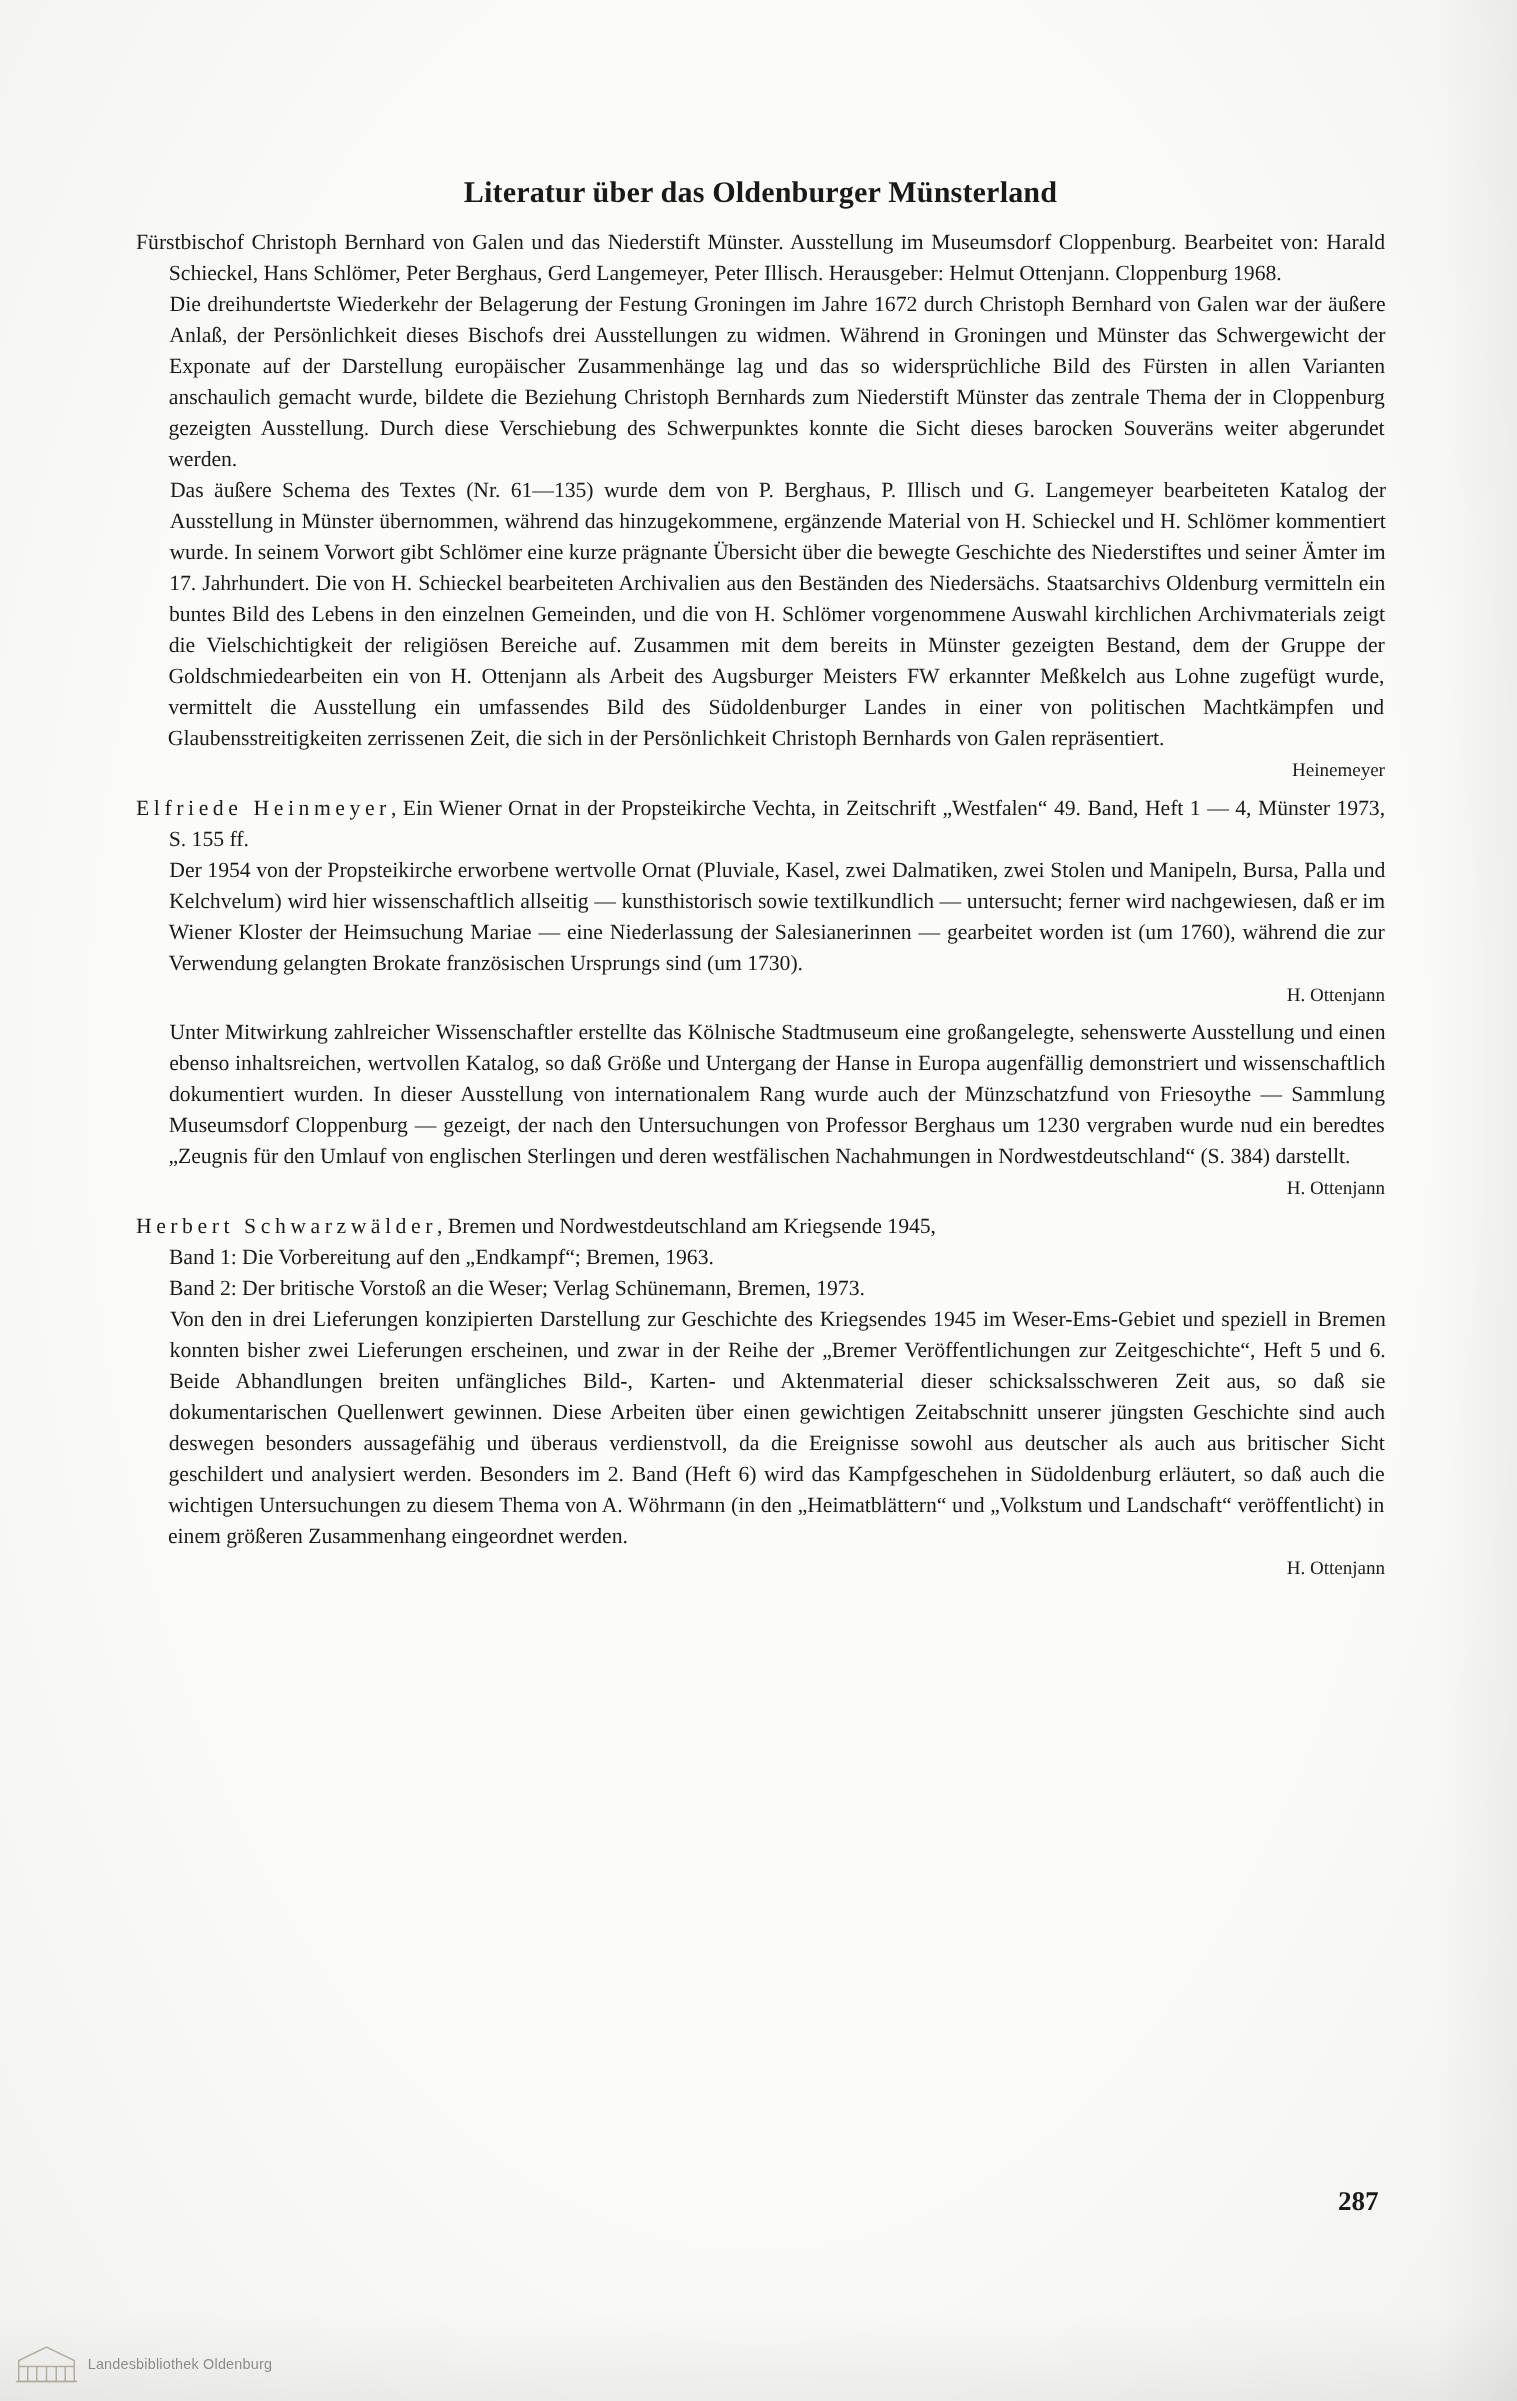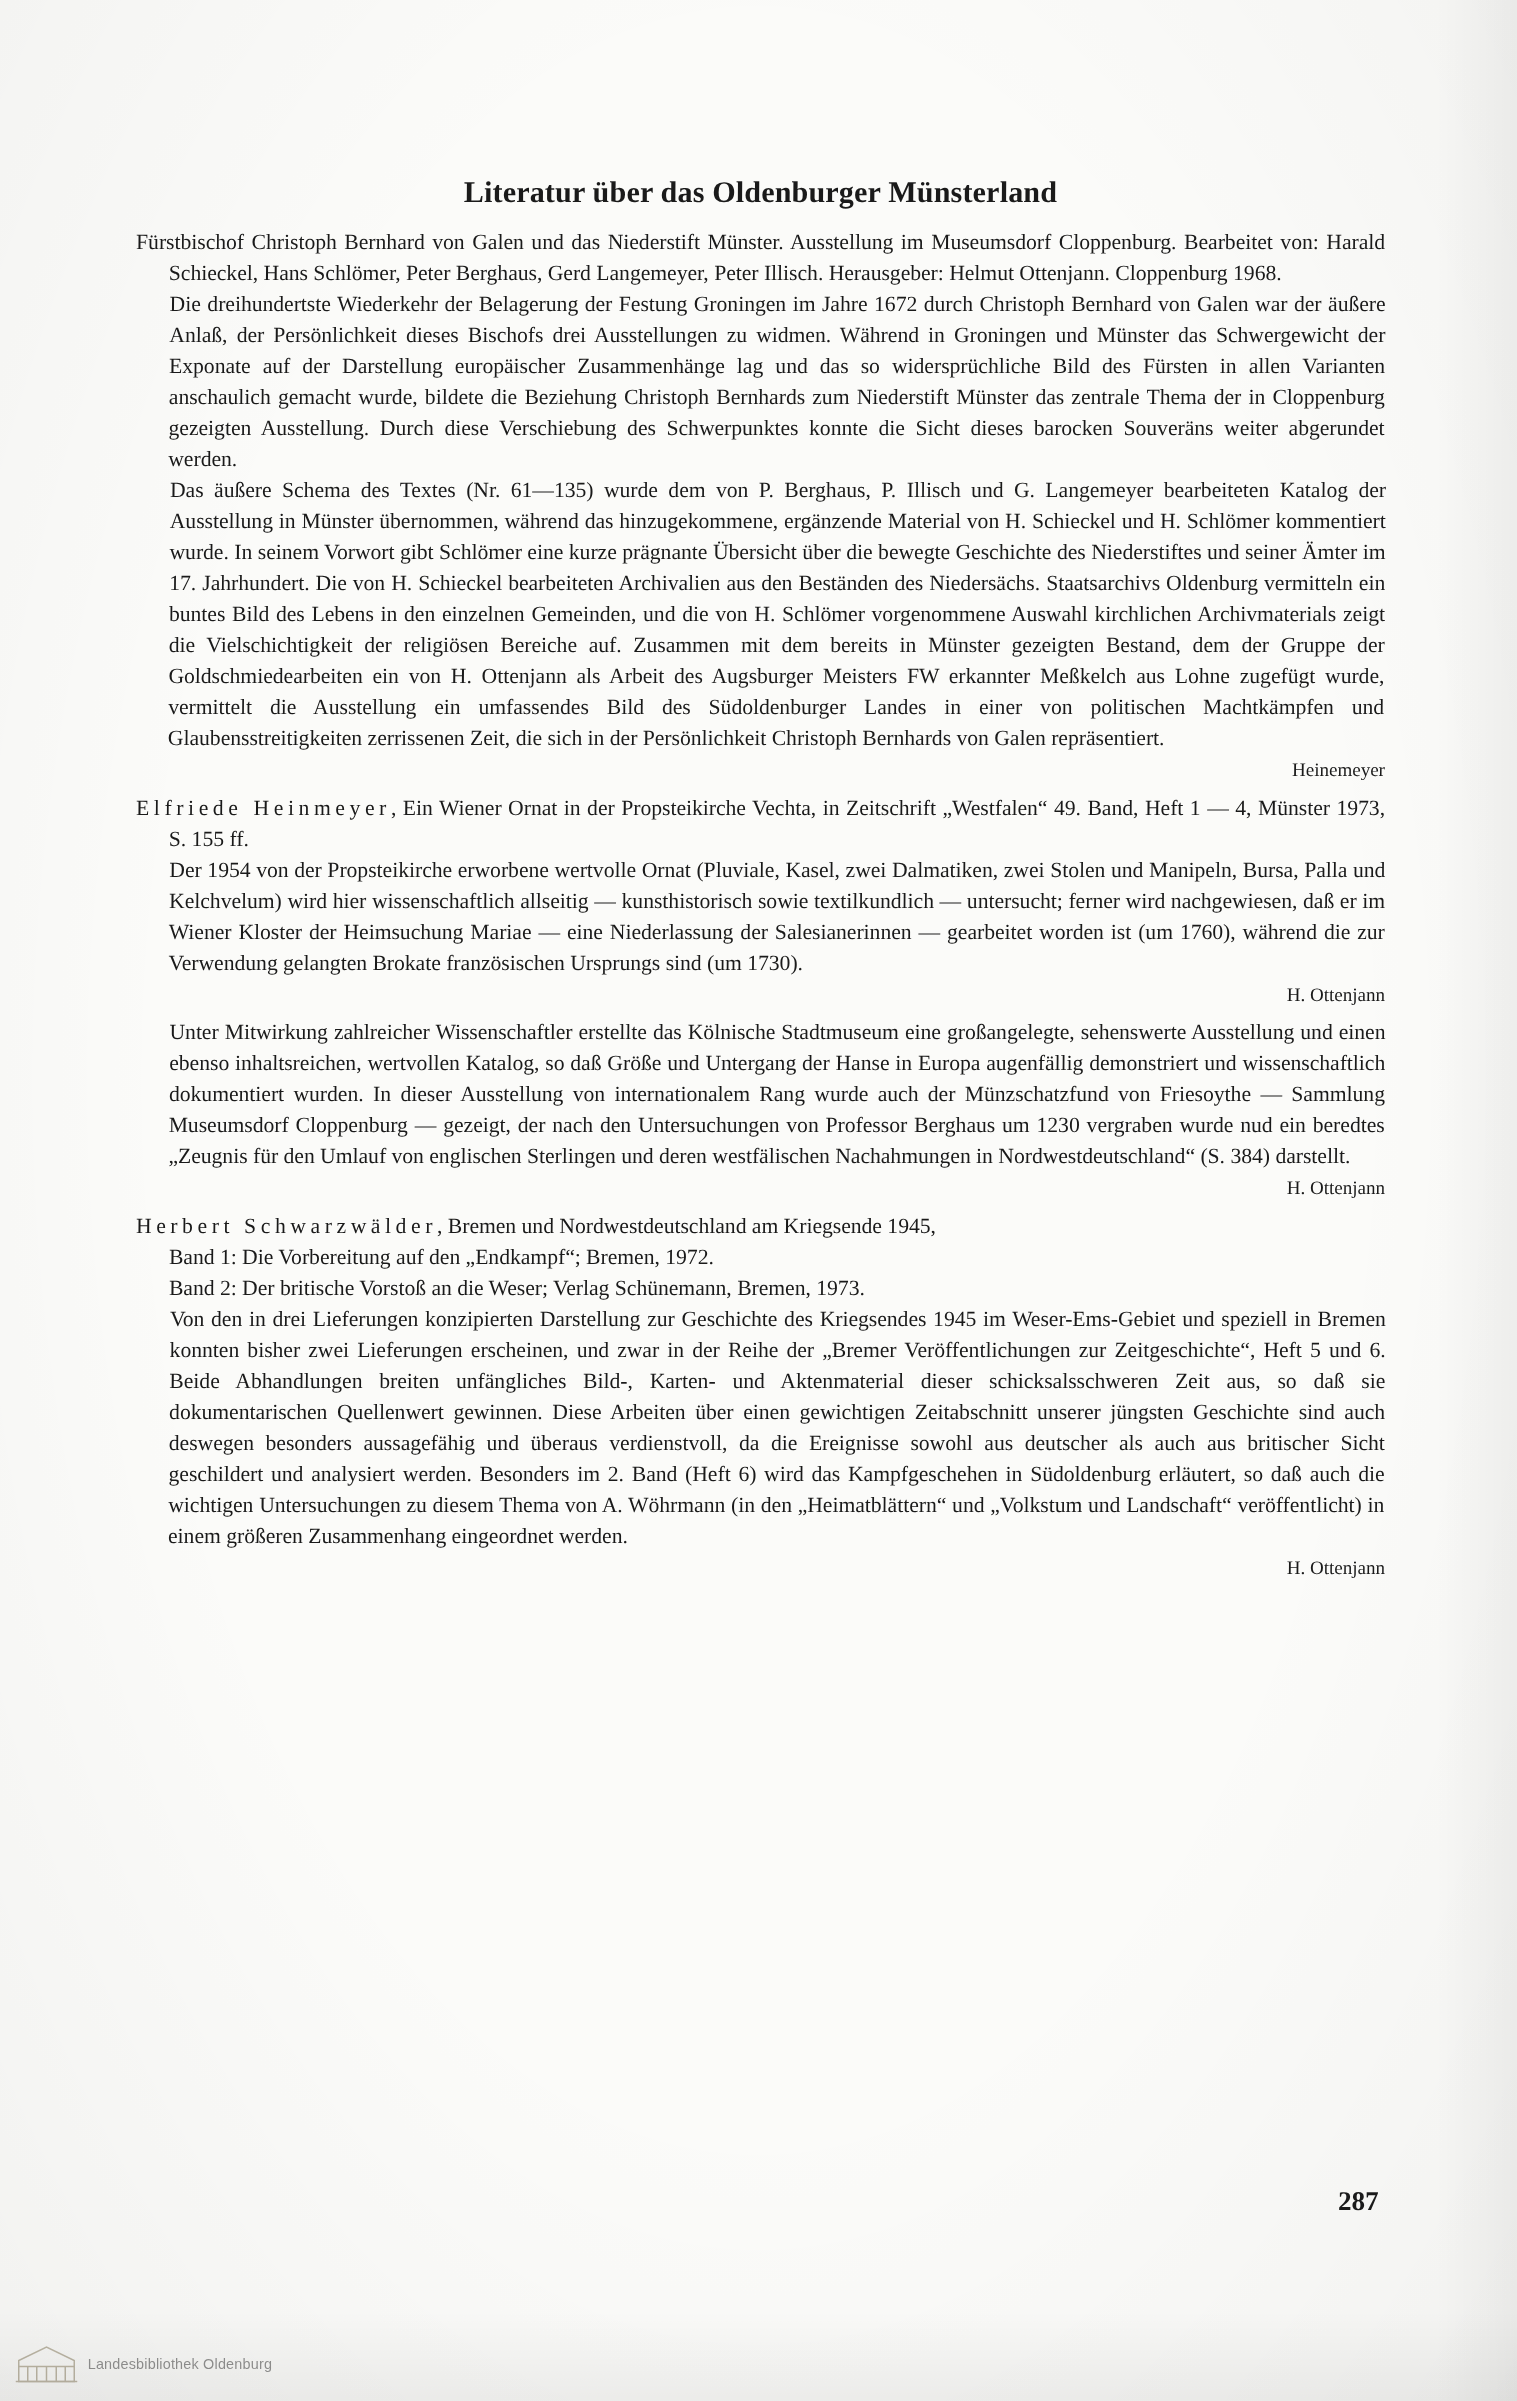--- a/index.html
+++ b/index.html
@@ -146,21 +146,21 @@
       <p class="byline">H. Ottenjann</p>
     </div>
 
     <div class="block">
       <p class="para indent">Unter Mitwirkung zahlreicher Wissenschaftler erstellte das Kölnische Stadtmuseum eine großangelegte, sehenswerte Ausstellung und einen ebenso inhaltsreichen, wertvollen Katalog, so daß Größe und Untergang der Hanse in Europa augenfällig demonstriert und wissenschaftlich dokumentiert wurden. In dieser Ausstellung von internationalem Rang wurde auch der Münzschatzfund von Friesoythe — Sammlung Museumsdorf Cloppenburg — gezeigt, der nach den Untersuchungen von Professor Berghaus um 1230 vergraben wurde nud ein beredtes „Zeugnis für den Umlauf von englischen Sterlingen und deren westfälischen Nachahmungen in Nordwestdeutschland“ (S. 384) darstellt.</p>
       <p class="byline">H. Ottenjann</p>
     </div>
 
     <div class="block">
       <p class="para hang"><span class="spaced">Herbert Schwarzwälder</span><span>, Bremen und Nordwestdeutschland am Kriegsende 1945,</span></p>
-      <p class="para indent">Band 1: Die Vorbereitung auf den „Endkampf“; Bremen, 1972.</p>
+      <p class="para indent">Band 1: Die Vorbereitung auf den „Endkampf“; Bremen, 1963.</p>
       <p class="para indent">Band 2: Der britische Vorstoß an die Weser; Verlag Schünemann, Bremen, 1973.</p>
       <p class="para indent">Von den in drei Lieferungen konzipierten Darstellung zur Geschichte des Kriegsendes 1945 im Weser-Ems-Gebiet und speziell in Bremen konnten bisher zwei Lieferungen erscheinen, und zwar in der Reihe der „Bremer Veröffentlichungen zur Zeitgeschichte“, Heft 5 und 6. Beide Abhandlungen breiten unfängliches Bild-, Karten- und Aktenmaterial dieser schicksalsschweren Zeit aus, so daß sie dokumentarischen Quellenwert gewinnen. Diese Arbeiten über einen gewichtigen Zeitabschnitt unserer jüngsten Geschichte sind auch deswegen besonders aussagefähig und überaus verdienstvoll, da die Ereignisse sowohl aus deutscher als auch aus britischer Sicht geschildert und analysiert werden. Besonders im 2. Band (Heft 6) wird das Kampfgeschehen in Südoldenburg erläutert, so daß auch die wichtigen Untersuchungen zu diesem Thema von A. Wöhrmann (in den „Heimatblättern“ und „Volkstum und Landschaft“ veröffentlicht) in einem größeren Zusammenhang eingeordnet werden.</p>
       <p class="byline">H. Ottenjann</p>
     </div>
 
   </div>
 
   <div class="pagenum">287</div>
 
   <div class="stamp">

